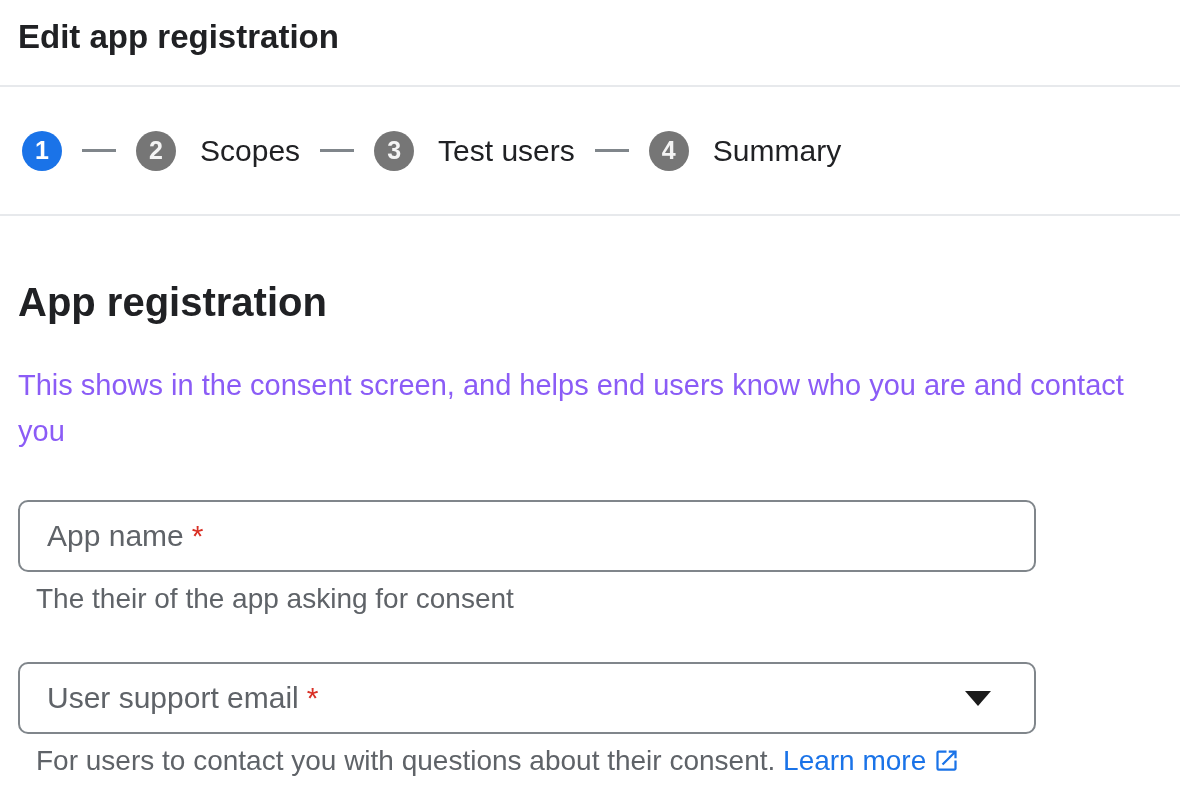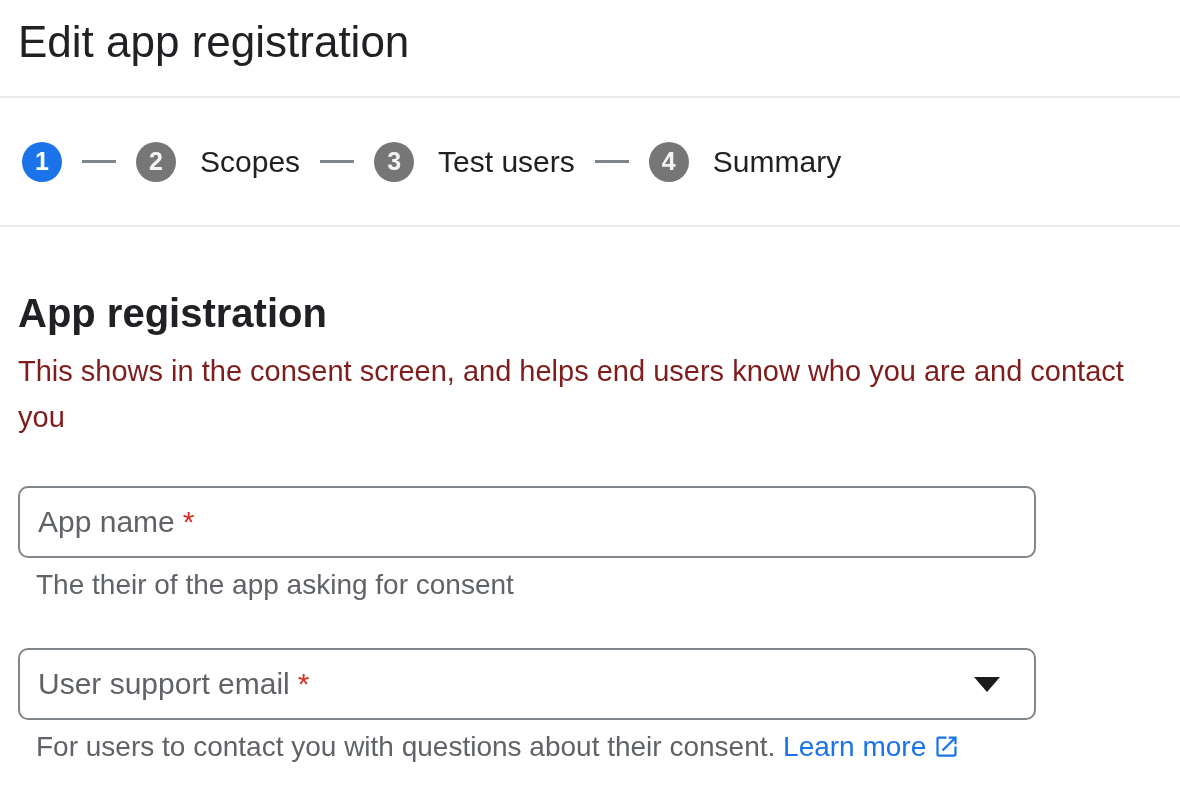--- a/index.html
+++ b/index.html
@@ -2,22 +2,22 @@
 <html><head>
 <meta charset="utf-8">
 <style>
   * { box-sizing: border-box; margin: 0; padding: 0; }
   html, body { width: 1180px; height: 810px; background: #ffffff; overflow: hidden; }
   body { font-family: "Liberation Sans", sans-serif; color: #202124; }
 
   
   .page-title {
     margin: 20px 18px 0 18px;
-    font-size: 44px;
-    font-weight: 400;
+    font-size: 33px;
+    font-weight: 700;
     line-height: 1.0;
     color: #202124;
   }
   .divider {
     height: 2px;
     background: #e7e9ec;
     width: 100%;
   }
   .divider-1 { margin-top: 32px; }
   .divider-2 { }
@@ -52,36 +52,36 @@
 
   
   .section-heading {
     margin: 62px 18px 0 18px;
     font-size: 40px;
     font-weight: 700;
     line-height: 1.2;
     color: #202124;
   }
   .section-description {
-    margin: 11px 18px 0 18px;
+    margin: 36px 18px 0 18px;
     font-size: 29px;
     line-height: 46px;
-    color: #7f1d1d;
+    color: #8b5cf6;
   }
 
   
   .text-field {
     margin: 46px 18px 0 18px;
     width: 1018px;
     height: 72px;
     border: 2px solid #80868b;
     border-radius: 10px;
     display: flex;
     align-items: center;
-    padding: 0 18px;
+    padding: 0 27px;
     background: #ffffff;
     cursor: text;
   }
   .field-label { font-size: 30px; color: #5f6368; white-space: nowrap; }
   .required-asterisk { font-size: 30px; color: #d93025; margin-left: 8px; }
   .field-spacer { flex: 1; }
   .dropdown-arrow {
     width: 0; height: 0;
     border-left: 13px solid transparent;
     border-right: 13px solid transparent;

